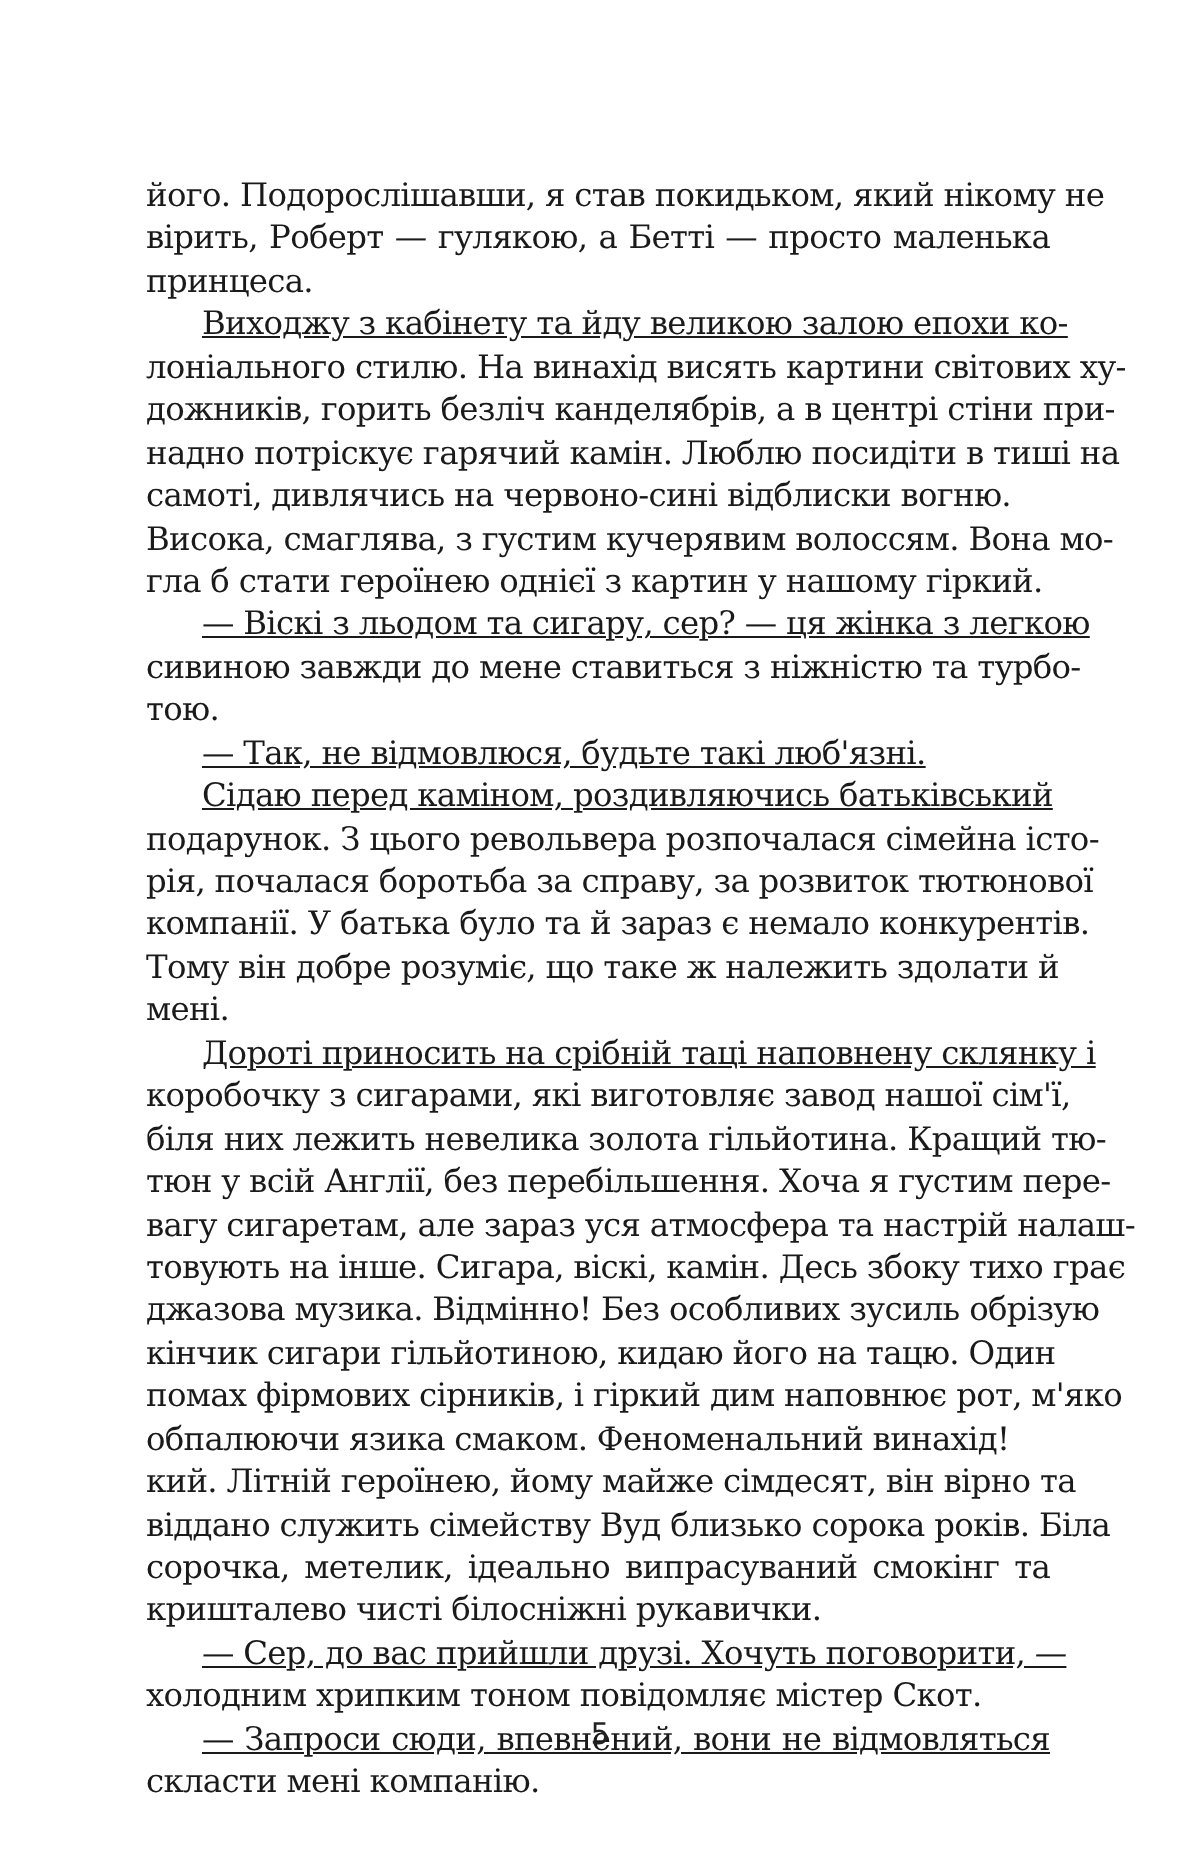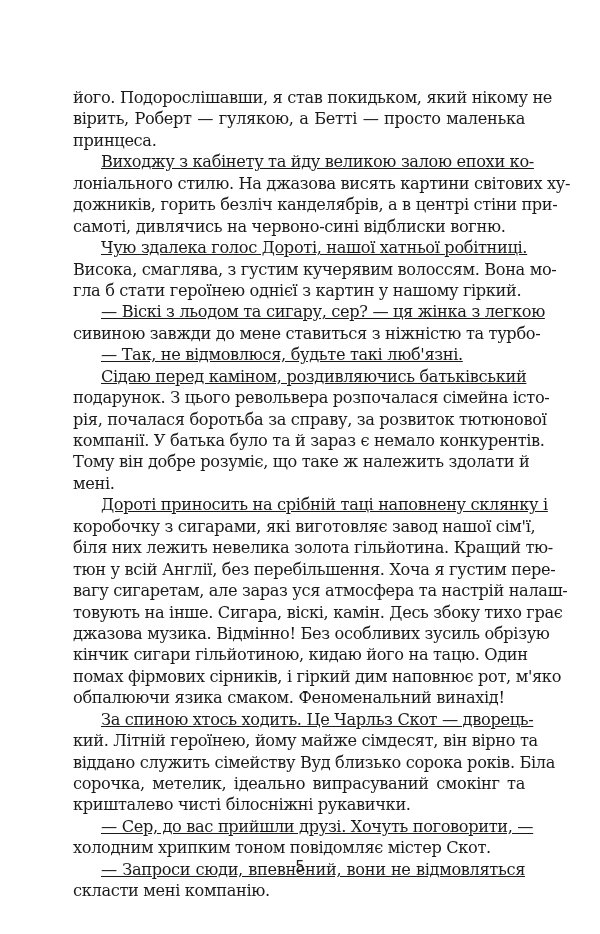--- a/index.html
+++ b/index.html
@@ -57,46 +57,46 @@
   </style>
 </head>
 <body>
 
 <div class="page">
   <div class="text-block" id="text-block">
       <span class="line">його. Подорослішавши, я став покидьком, який нікому не</span>
       <span class="line">вірить, Роберт — гулякою, а Бетті — просто маленька</span>
       <span class="line last">принцеса.</span>
       <span class="line indent">Виходжу з кабінету та йду великою залою епохи ко-</span>
-      <span class="line">лоніального стилю. На джазова висять картини світових ху-</span>
+      <span class="line">лоніального стилю. На винахід висять картини світових ху-</span>
       <span class="line">дожників, горить безліч канделябрів, а в центрі стіни при-</span>
+      <span class="line">надно потріскує гарячий камін. Люблю посидіти в тиші на</span>
       <span class="line last">самоті, дивлячись на червоно-сині відблиски вогню.</span>
-      <span class="line indent">Чую здалека голос Дороті, нашої хатньої робітниці.</span>
       <span class="line">Висока, смаглява, з густим кучерявим волоссям. Вона мо-</span>
       <span class="line last">гла б стати героїнею однієї з картин у нашому гіркий.</span>
       <span class="line indent">— Віскі з льодом та сигару, сер? — ця жінка з легкою</span>
       <span class="line">сивиною завжди до мене ставиться з ніжністю та турбо-</span>
+      <span class="line last">тою.</span>
       <span class="line indent last">— Так, не відмовлюся, будьте такі люб'язні.</span>
       <span class="line indent">Сідаю перед каміном, роздивляючись батьківський</span>
       <span class="line">подарунок. З цього револьвера розпочалася сімейна істо-</span>
       <span class="line">рія, почалася боротьба за справу, за розвиток тютюнової</span>
       <span class="line">компанії. У батька було та й зараз є немало конкурентів.</span>
       <span class="line">Тому він добре розуміє, що таке ж належить здолати й</span>
       <span class="line last">мені.</span>
       <span class="line indent">Дороті приносить на срібній таці наповнену склянку і</span>
       <span class="line">коробочку з сигарами, які виготовляє завод нашої сім'ї,</span>
       <span class="line">біля них лежить невелика золота гільйотина. Кращий тю-</span>
       <span class="line">тюн у всій Англії, без перебільшення. Хоча я густим пере-</span>
       <span class="line">вагу сигаретам, але зараз уся атмосфера та настрій налаш-</span>
       <span class="line">товують на інше. Сигара, віскі, камін. Десь збоку тихо грає</span>
       <span class="line">джазова музика. Відмінно! Без особливих зусиль обрізую</span>
       <span class="line">кінчик сигари гільйотиною, кидаю його на тацю. Один</span>
       <span class="line">помах фірмових сірників, і гіркий дим наповнює рот, м'яко</span>
       <span class="line last">обпалюючи язика смаком. Феноменальний винахід!</span>
-      <span class="line indent">За спиною хтось ходить. Це Чарльз Скот — дворець-</span>
       <span class="line">кий. Літній героїнею, йому майже сімдесят, він вірно та</span>
       <span class="line">віддано служить сімейству Вуд близько сорока років. Біла</span>
       <span class="line">сорочка, метелик, ідеально випрасуваний смокінг та</span>
       <span class="line last">кришталево чисті білосніжні рукавички.</span>
       <span class="line indent">— Сер, до вас прийшли друзі. Хочуть поговорити, —</span>
       <span class="line last">холодним хрипким тоном повідомляє містер Скот.</span>
       <span class="line indent">— Запроси сюди, впевнений, вони не відмовляться</span>
       <span class="line last">скласти мені компанію.</span>
     </div>
   <div class="page-number">5</div>

